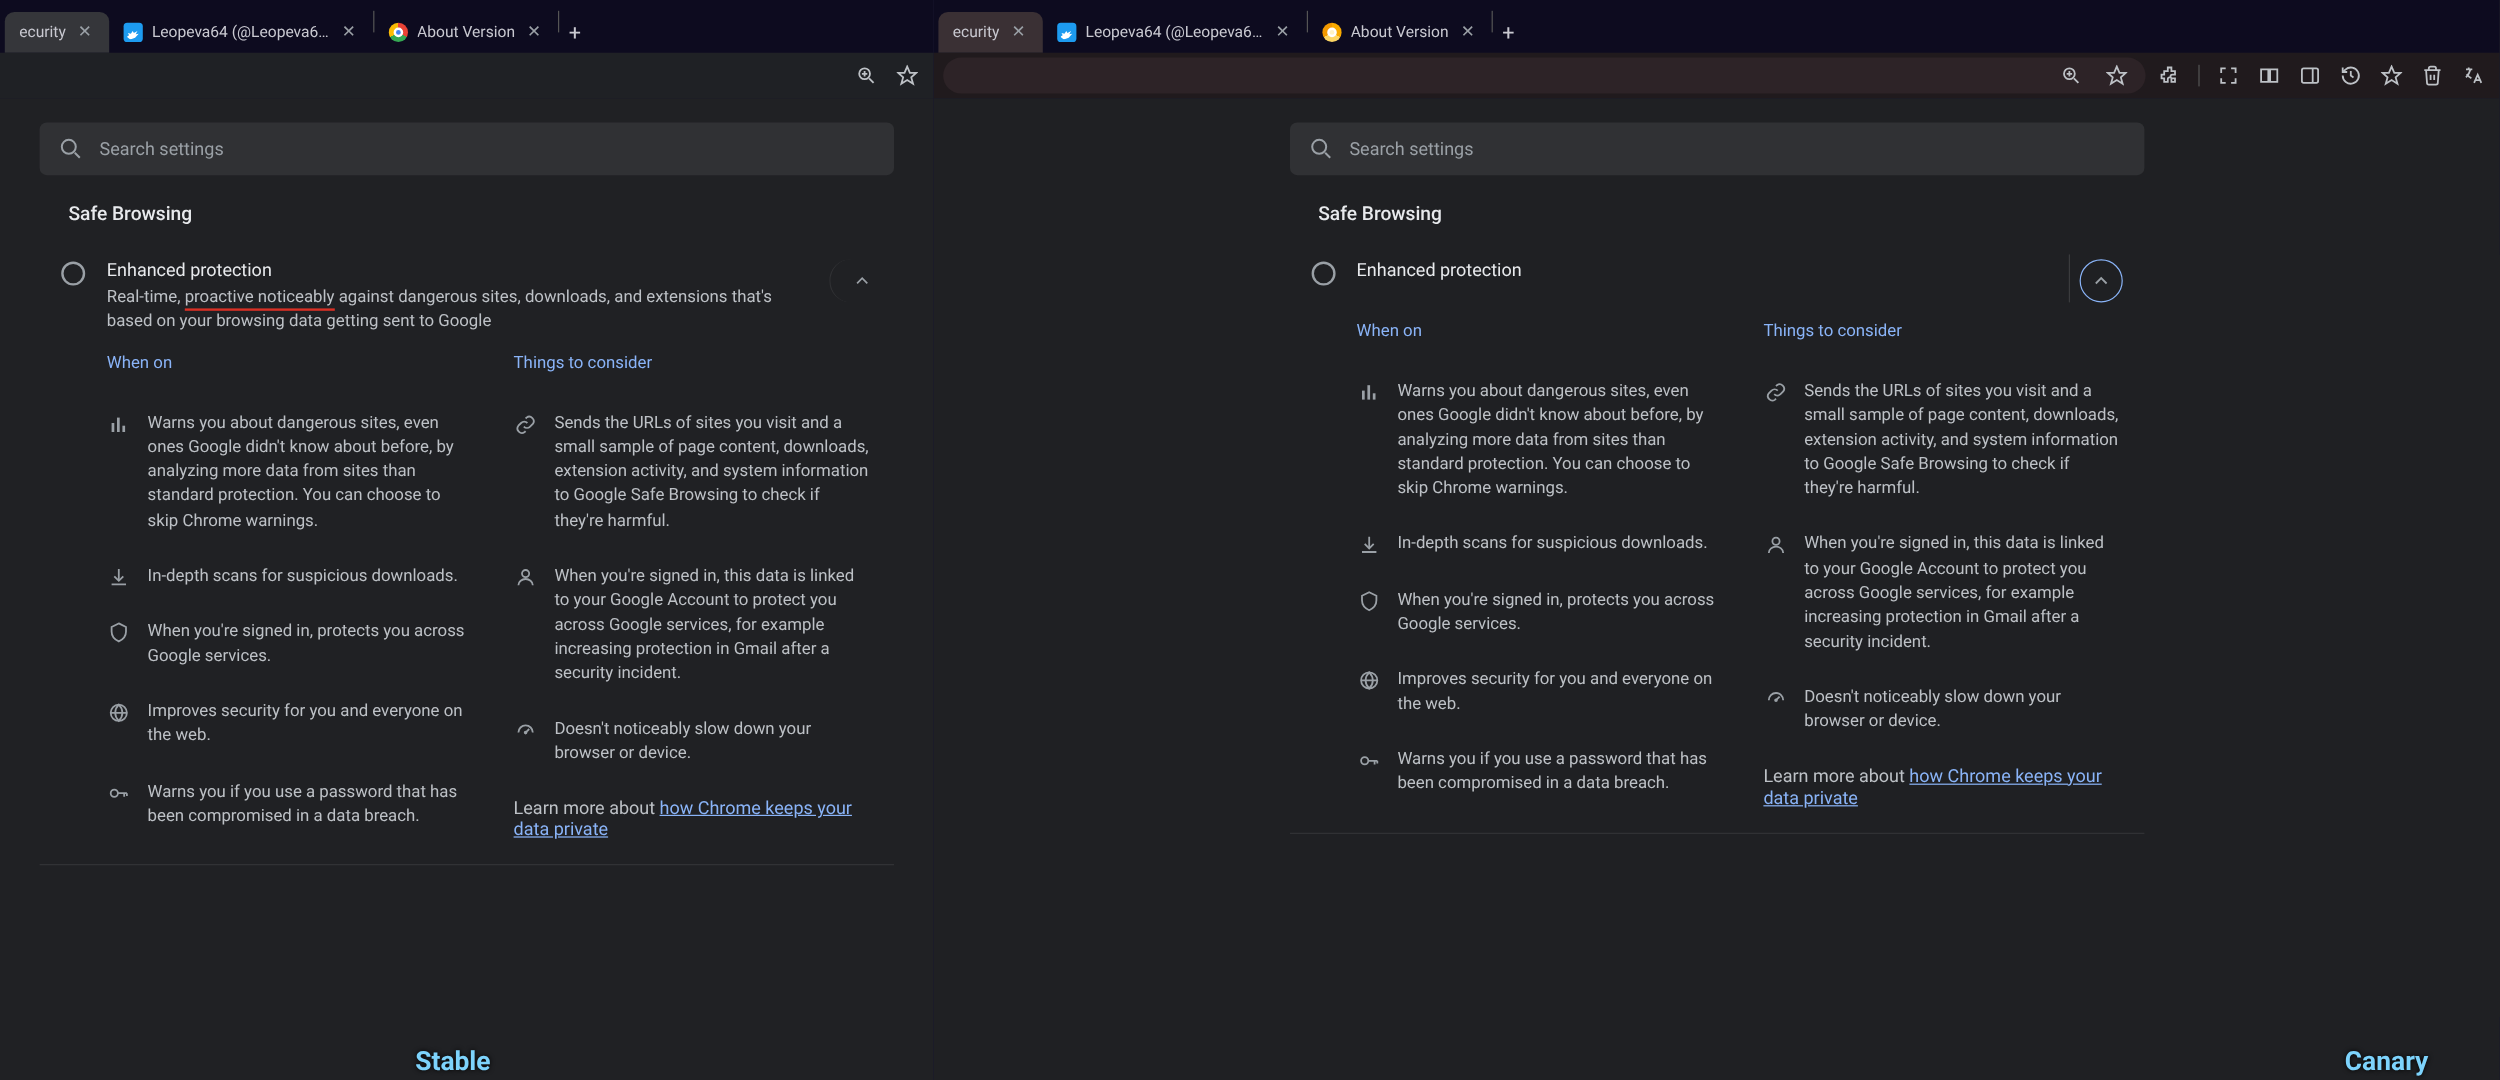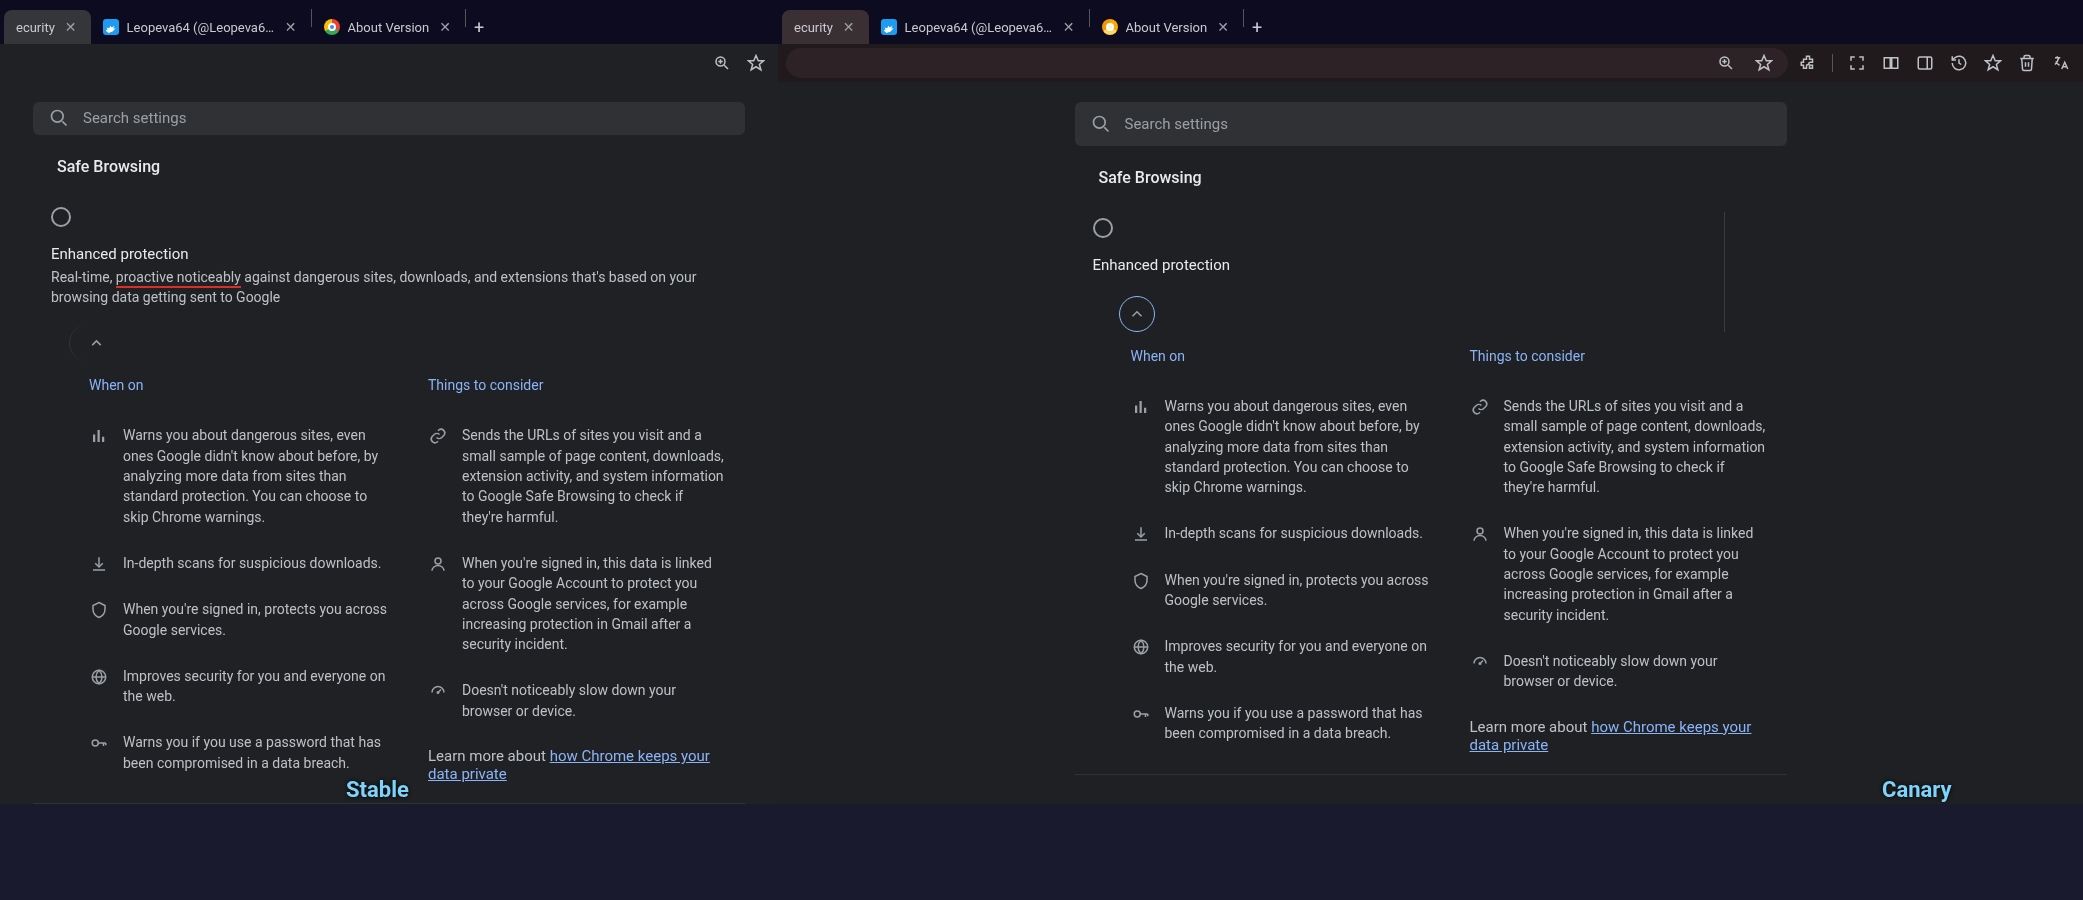--- a/index.html
+++ b/index.html
@@ -7,21 +7,21 @@
     font-family: "Segoe UI", Roboto, Arial, sans-serif;
     background: #1a1a2e;
     color: #e8eaed;
     width: 2083px;
     height: 900px;
     overflow: hidden;
     display: flex;
   }
   .pane {
     position: relative;
-    height: 804px;
+    height: 900px;
     display: flex;
     flex-direction: column;
     overflow: hidden;
   }
   .pane.left { width: 778px; }
   .pane.right { width: 1305px; }
 
   
   .tabstrip {
     height: 44px;
@@ -129,21 +129,21 @@
     padding: 0 0 0 0;
   }
 
   .option-row {
     display:flex;
     align-items:flex-start;
     padding: 14px 18px 10px 18px;
     gap:18px;
     border-top:1px solid rgba(255,255,255,0.08);
   }
-  .option-row:first-child { border-top:none;flex-direction:column; }
+  .option-row:first-child { border-top:none; }
 
   .radio {
     width:20px; height:20px; border:2px solid #9aa0a6; border-radius:50%;
     flex:0 0 20px; margin-top:2px;
   }
   .option-main { flex:1; }
   .option-title { font-size:15px; color:#e8eaed; margin-bottom:4px; }
   .option-desc { font-size:14px; color:#bdc1c6; line-height:1.45; }
   .underline-red { border-bottom: 2px solid #d93025; padding-bottom:1px; }
 
@@ -186,21 +186,21 @@
 
   .build-label {
     position:absolute;
     bottom:2px;
     font-size:22px;
     font-weight:700;
     color:#7dd3fc;
     text-shadow:0 0 4px #000;
   }
   .build-label.left-lbl { left:346px; }
-  .build-label.right-lbl { left:1104px; }
+  .build-label.right-lbl { left:1176px; }
 
   
   .fav-twitter { background:#1d9bf0; border-radius:3px; }
   .fav-twitter::after { content:""; display:block; width:10px; height:8px; background:#fff; clip-path: polygon(0 70%, 20% 55%, 10% 30%, 35% 40%, 50% 10%, 60% 30%, 90% 10%, 75% 45%, 100% 40%, 70% 80%, 30% 100%); margin:4px auto 0; }
   .fav-chrome {
     background: conic-gradient(#ea4335 0 120deg,#34a853 120deg 240deg,#fbbc05 240deg 360deg);
     border-radius:50%; position:relative;
   }
   .fav-chrome::after{content:"";position:absolute;inset:4px;background:#4285f4;border-radius:50%;border:2px solid #fff;}
   .fav-canary { background: conic-gradient(#f9ab00 0 120deg,#fdd663 120deg 240deg,#f29900 240deg 360deg); border-radius:50%; position:relative;}

